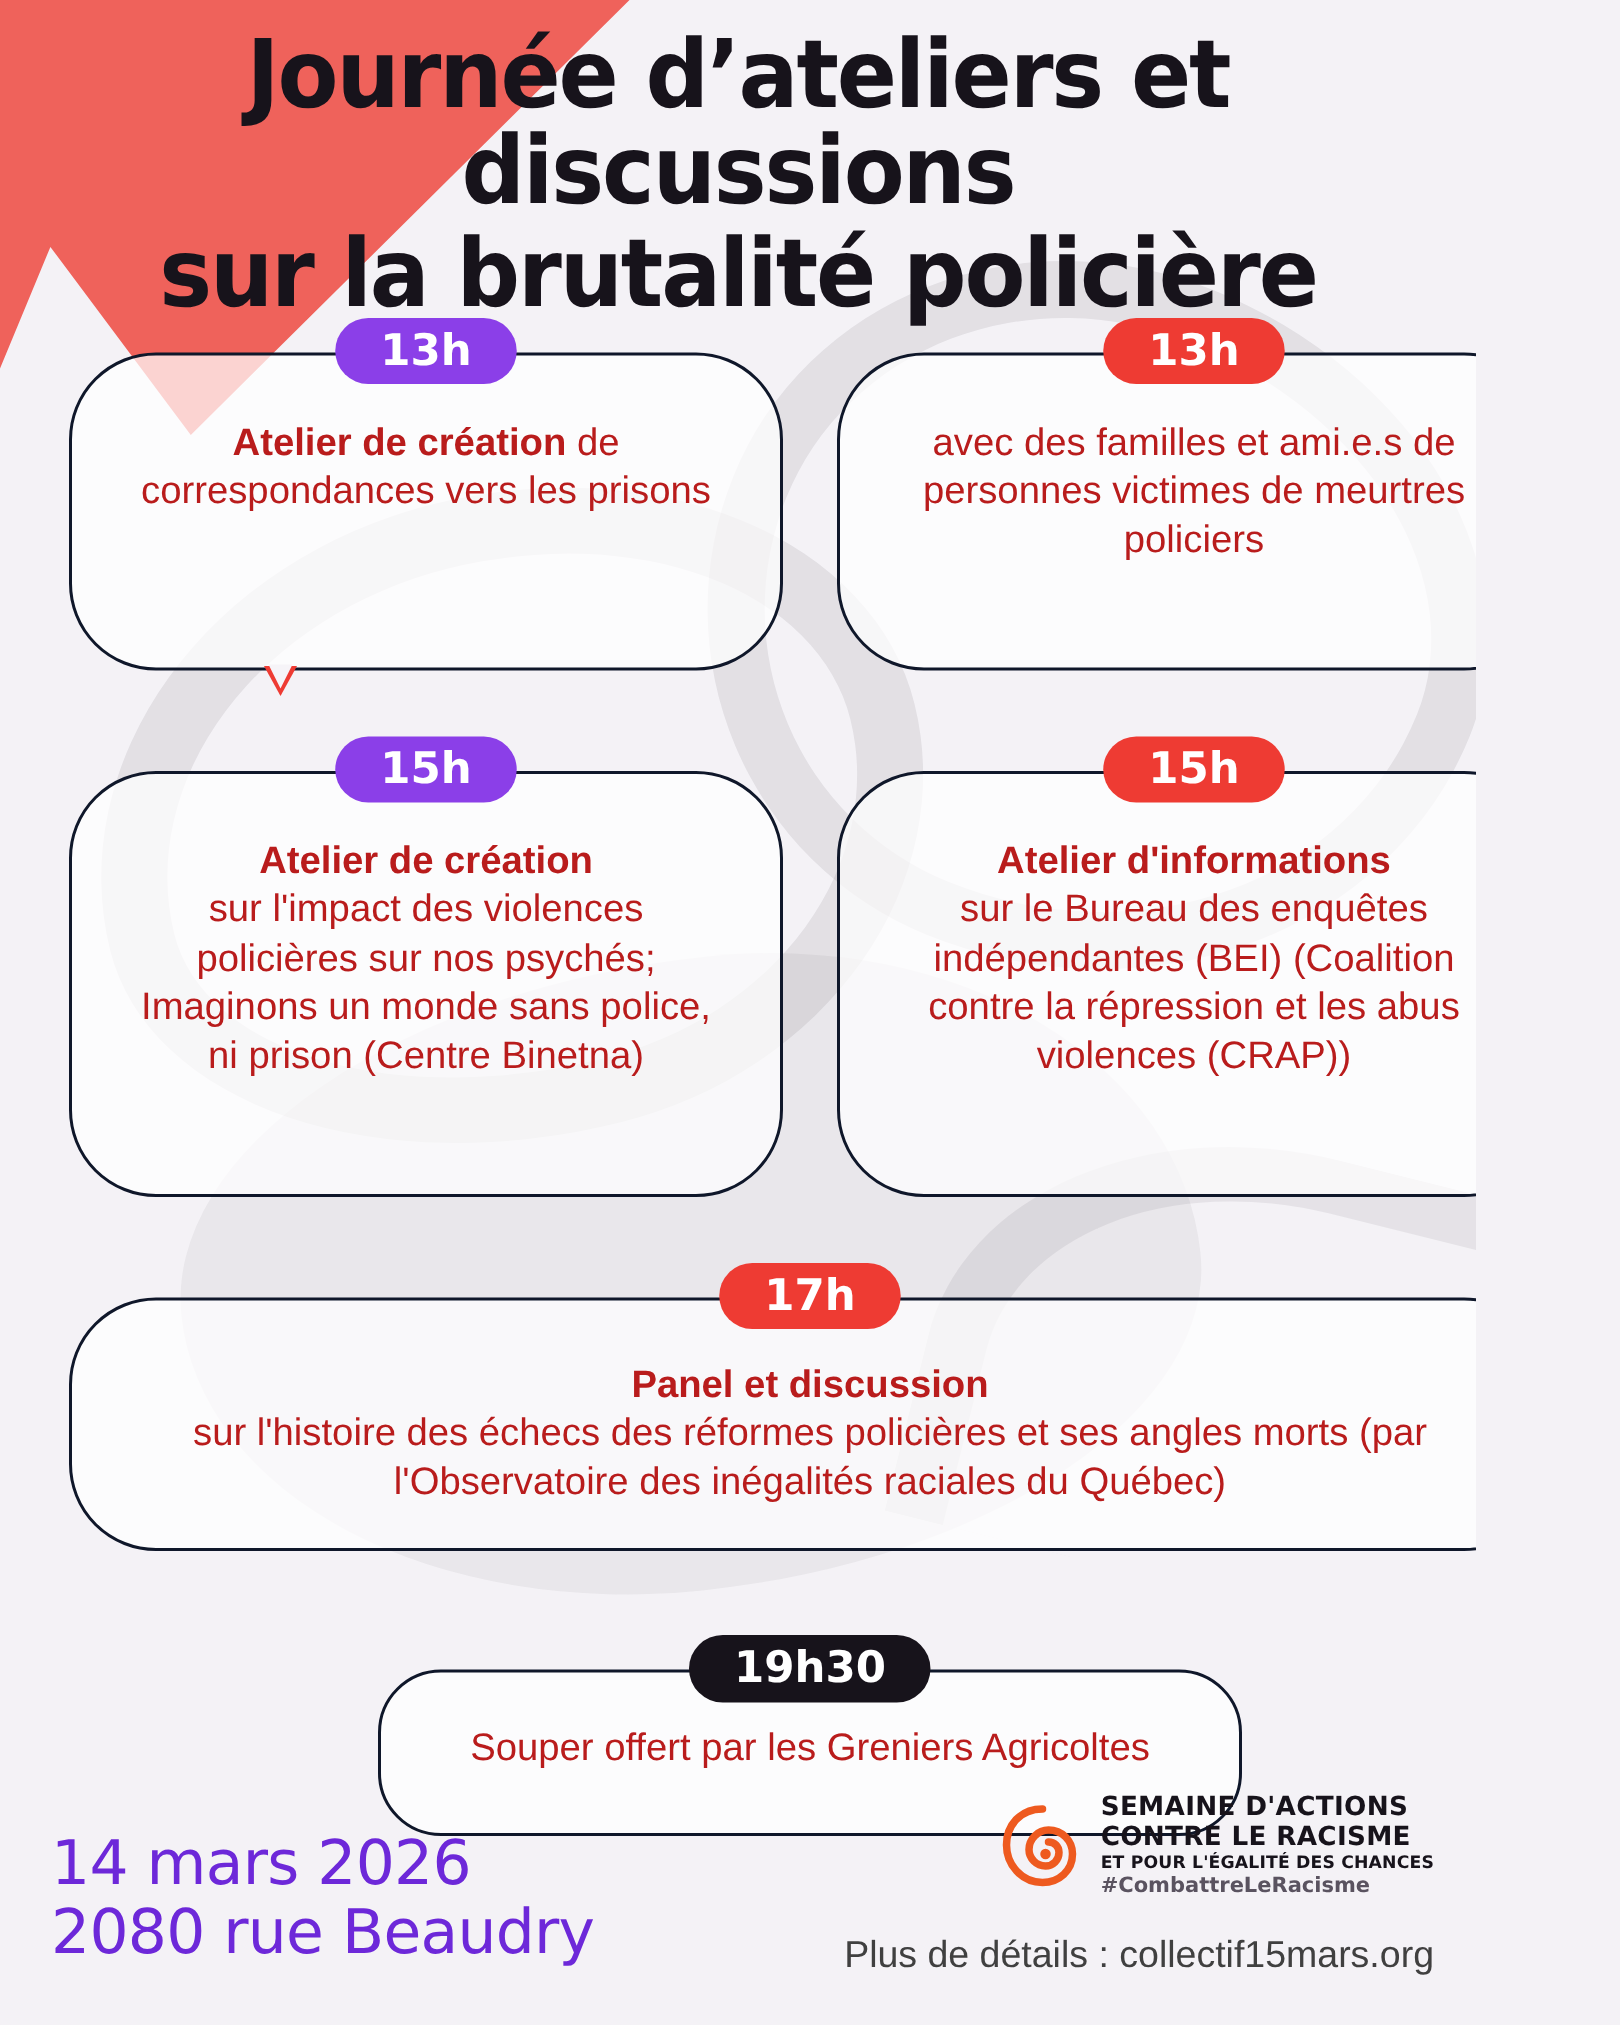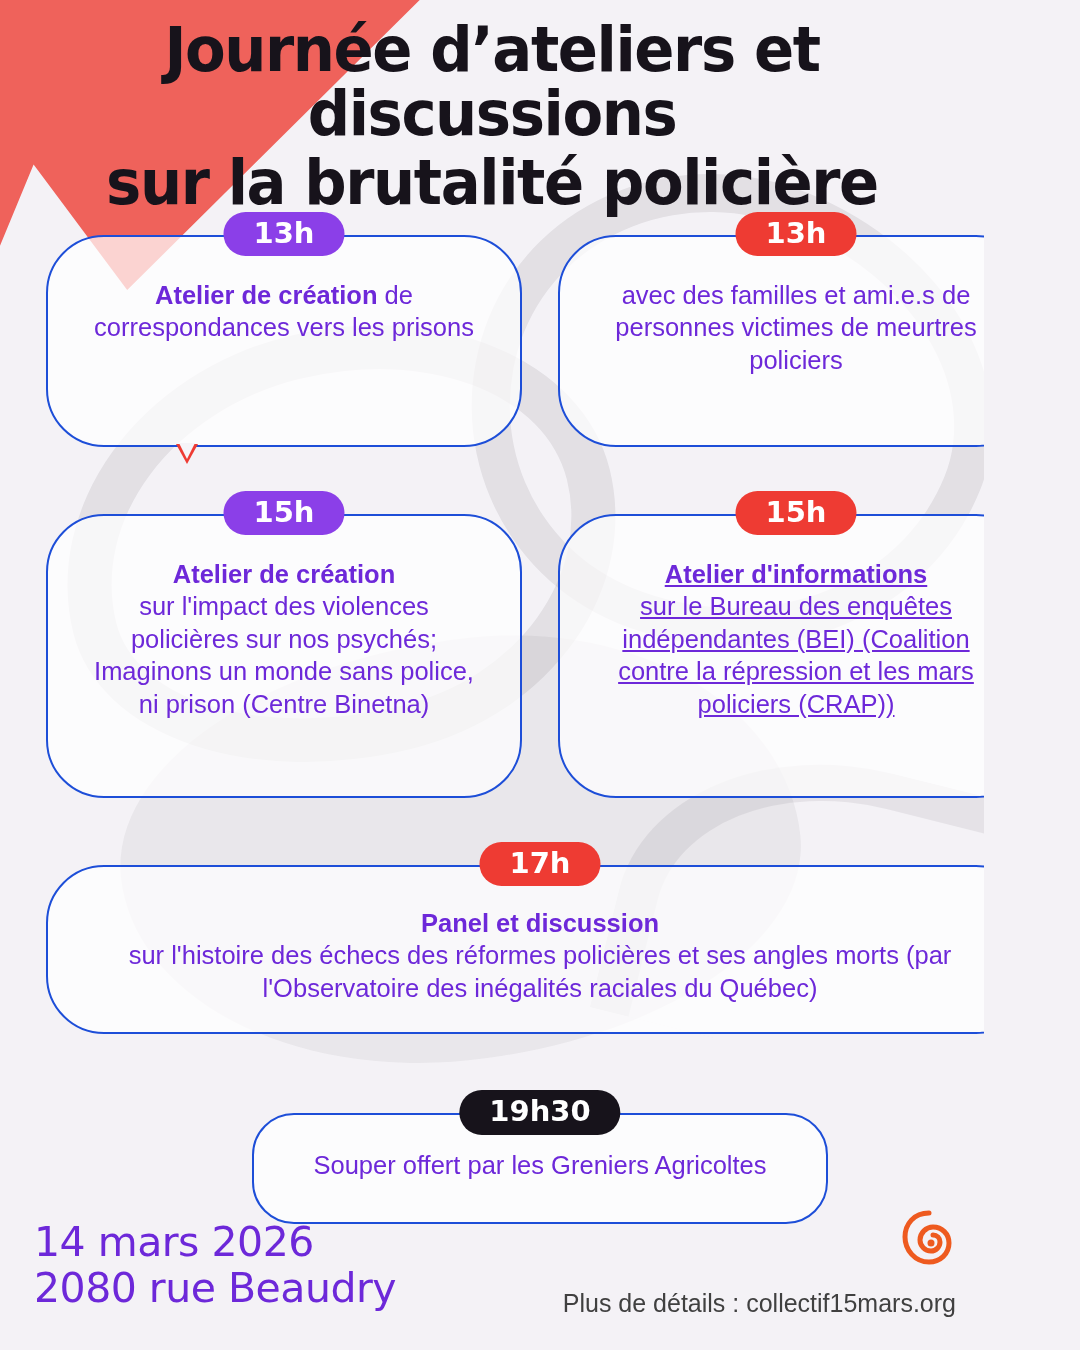--- a/index.html
+++ b/index.html
@@ -116,34 +116,34 @@
     line-height: 1.05;
     color: #ffffff;
     white-space: nowrap;
   }
   .badge.purple { background: #8b3fe8; }
   .badge.red    { background: #ee3b33; }
   .badge.black  { background: #17131b; }
 
   .bubble {
     margin-top: 23px;
-    border: 2px solid #1d4ed8;
+    border: 2px solid #0f172a;
     border-radius: 58px;
     background: rgba(255,255,255,0.72);
     padding: 42px 34px 30px;
     text-align: center;
-    color: #6d28d9;
+    color: #b91c1c;
     font-size: 25.5px;
     line-height: 1.27;
     position: relative;
   }
   .bubble.tall-1 { min-height: 212px; }
   .bubble.tall-2 { min-height: 212px; }
   .bubble.tall-3 { min-height: 284px; }
-  .bubble.tall-4 { min-height: 284px; text-decoration: underline; }
+  .bubble.tall-4 { min-height: 284px; }
   .bubble.wide   { min-height: 130px; padding: 40px 30px 28px; }
   .bubble.slim   { min-height: 0; padding: 34px 26px 40px; border-radius: 42px; }
   .bubble .strong-line {
     font-weight: bold;
     display: block;
   }
   .bubble .txt { display: block; }
 
   
   .tail {
@@ -256,21 +256,21 @@
         <div class="bubble tall-3">
           <span class="strong-line">Atelier de création</span>
           <span class="txt">sur l'impact des violences policières sur nos psychés; Imaginons un monde sans police, ni prison (Centre Binetna)</span>
         </div>
       </div>
 
       <div class="card-wrap half">
         <div class="badge red">15h</div>
         <div class="bubble tall-4">
           <span class="strong-line">Atelier d'informations</span>
-          <span class="txt">sur le Bureau des enquêtes indépendantes (BEI) (Coalition contre la répression et les mars policiers (CRAP))</span>
+          <span class="txt">sur le Bureau des enquêtes indépendantes (BEI) (Coalition contre la répression et les abus violences (CRAP))</span>
         </div>
       </div>
 
     </div>
 
     <div class="spacer-44"></div>
 
     <div class="row">
       <div class="card-wrap full">
         <div class="badge red">17h</div>
@@ -301,19 +301,25 @@
       <div class="place">2080 rue Beaudry</div>
     </div>
 
     <div class="footer-logo">
       <span class="logo-mark">
         <svg viewBox="0 0 54 56" width="54" height="56" aria-hidden="true">
           <path d="M27 3 C12 3 3 14 3 27 C3 40 13 52 27 52 C38 52 47 44 47 33 C47 24 40 17 31 17 C24 17 18 23 18 30 C18 36 23 41 29 41 C34 41 38 37 38 32 C38 28 35 25 31 25" fill="none" stroke="#ee5a1f" stroke-width="5" stroke-linecap="round"></path>
           <circle cx="29" cy="33" r="3.5" fill="#ee5a1f"></circle>
         </svg>
       </span>
+      <span class="logo-text">
+        <div class="l-1">SEMAINE D'ACTIONS</div>
+        <div class="l-2">CONTRE LE RACISME</div>
+        <div class="l-3">ET POUR L'ÉGALITÉ DES CHANCES</div>
+        <div class="l-4">#CombattreLeRacisme</div>
+      </span>
     </div>
 
     <div class="footer-site">Plus de détails : collectif15mars.org</div>
 
   </div>
 
 </div>
 
 </body></html>

